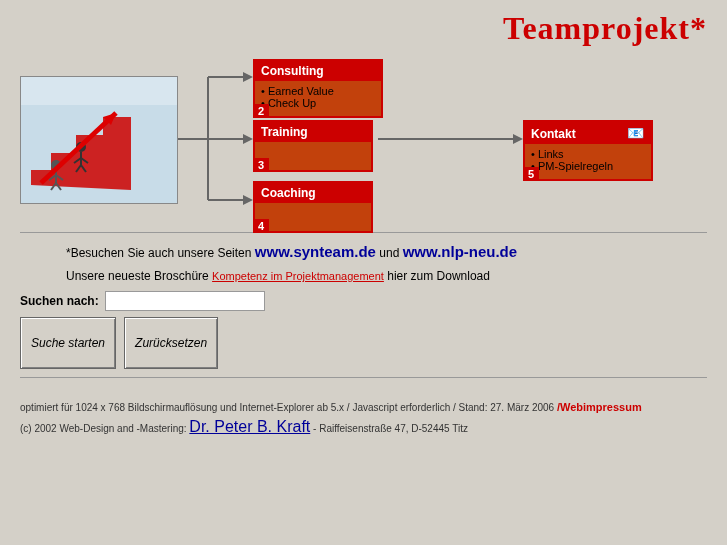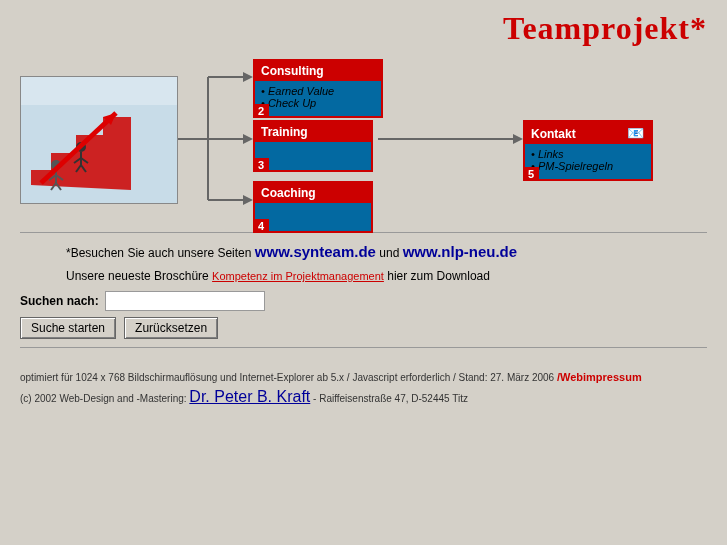--- a/index.html
+++ b/index.html
@@ -20,21 +20,21 @@
       color: #cc0000;
       font-size: 32px;
       font-weight: bold;
       font-family: Times New Roman, serif;
       margin-bottom: 10px;
       letter-spacing: 1px;
     }
     
     .box {
       border: 2px solid #cc0000;
-      background: #0369a1;
+      background: #c2410c;
       position: relative;
       min-width: 120px;
     }
     .box-header {
       background: #cc0000;
       color: white;
       font-weight: bold;
       font-size: 12px;
       padding: 3px 6px;
       text-align: left;
@@ -52,21 +52,20 @@
       text-align: center;
     }
     .box-body {
       padding: 4px 6px 6px 6px;
       font-size: 11px;
       min-height: 35px;
     }
     .box-body ul {
       list-style: none;
       padding: 0;
-      font-style: italic;
     }
     .box-body ul li::before {
       content: '• ';
     }
     
     .footer-section {
       border-top: 1px solid #999;
       padding-top: 8px;
       margin-top: 5px;
     }
@@ -106,24 +105,25 @@
       font-size: 12px;
     }
     .btn-row {
       display: flex;
       gap: 8px;
       margin-bottom: 8px;
     }
     .btn {
       border: 1px solid #666;
       background: #d4d0c8;
-      padding: 3px 10px;
+      padding: 18px 10px;
       font-size: 12px;
       cursor: pointer;
       box-shadow: 1px 1px 0 #fff inset, -1px -1px 0 #808080 inset;
+      font-style: italic;
     }
     .footer-meta {
       font-size: 10px;
       color: #333;
       border-top: 1px solid #999;
       padding-top: 21px;
       margin-top: 4px;
       line-height: 1.5;
     }
     a.webimpressum {

